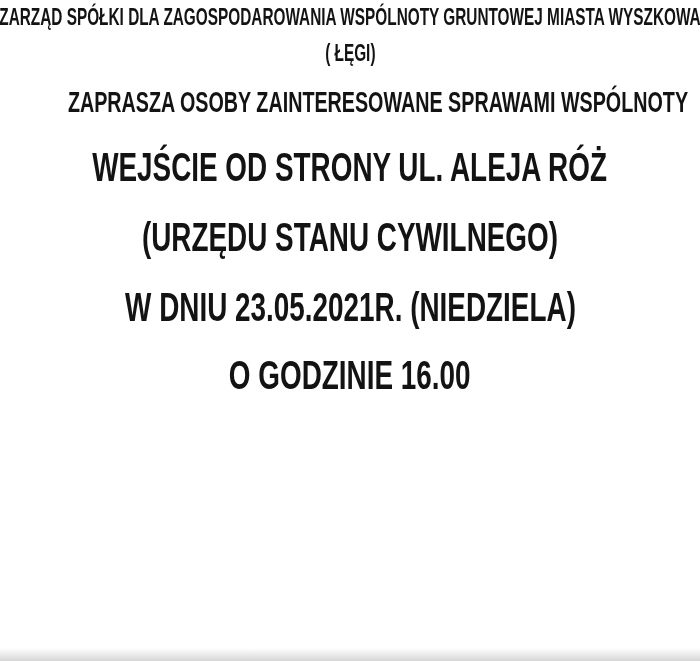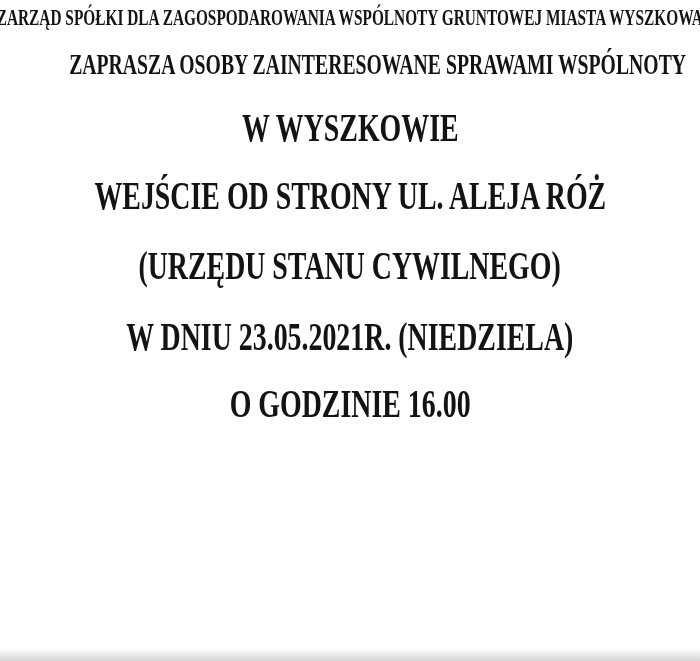--- a/index.html
+++ b/index.html
@@ -11,21 +11,20 @@
     background: var(--bg, #ffffff);
     color: var(--fg, #131313);
     font-family: "Liberation Sans", "DejaVu Sans", sans-serif;
   }
   .page {
     width: 700px;
     height: 661px;
     display: flex;
     flex-direction: column;
     position: relative;
-    font-family: Liberation Serif, serif;
   }
   .row {
     width: 700px;
     display: flex;
     justify-content: center;
     align-items: center;
     flex: none;
   }
   .txt {
     white-space: nowrap;
@@ -60,29 +59,29 @@
 </style>
 </head>
 <body style="--bg: #ffffff; --fg: #131313;">
 
 <div class="page">
 
   <div class="row sm r1">
     <span class="txt">ZARZĄD SPÓŁKI DLA ZAGOSPODAROWANIA WSPÓLNOTY GRUNTOWEJ MIASTA WYSZKOWA</span>
   </div>
 
+  <div class="row sm r2">
+    <span class="txt">( ŁĘGI)</span>
+  </div>
 
   <div class="row md r3">
     <span class="txt">ZAPRASZA OSOBY ZAINTERESOWANE SPRAWAMI WSPÓLNOTY</span>
   </div>
 
 
-  <div class="row lg r5">
-    <span class="txt">W WYSZKOWIE</span>
-  </div>
 
 
 
   <div class="row lg r8">
     <span class="txt">WEJŚCIE OD STRONY UL. ALEJA RÓŻ</span>
   </div>
 
   <div class="row lg r9">
     <span class="txt">(URZĘDU STANU CYWILNEGO)</span>
   </div>

